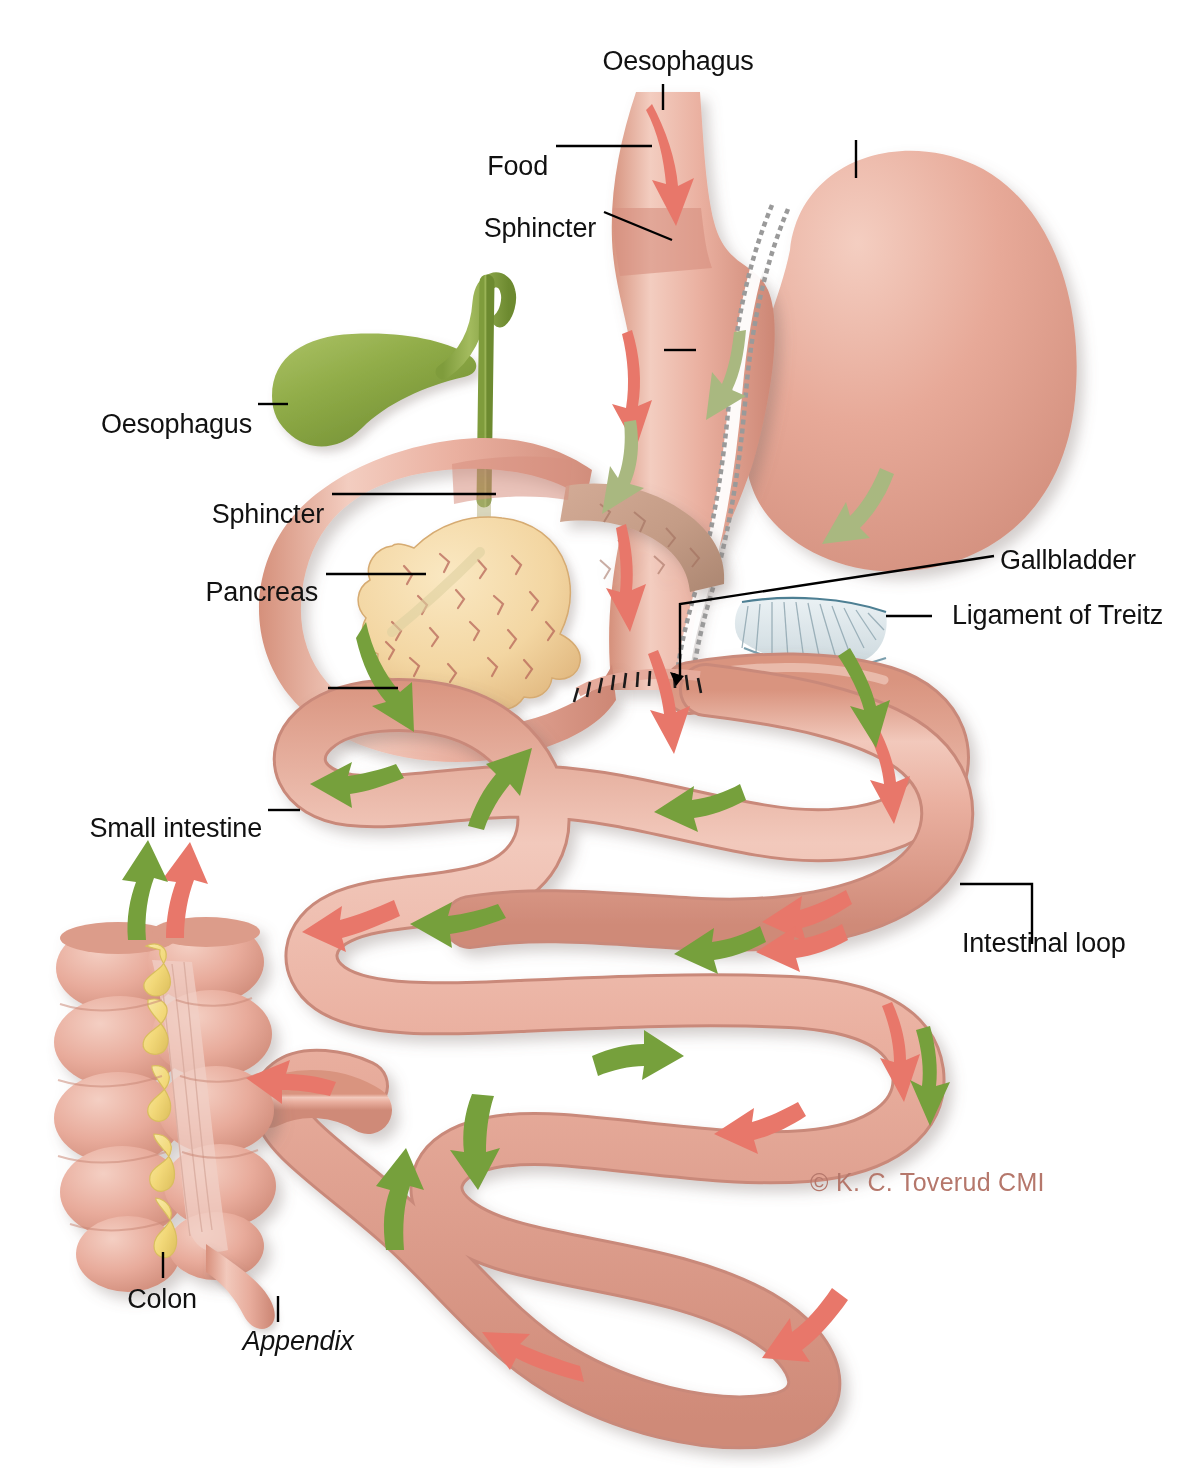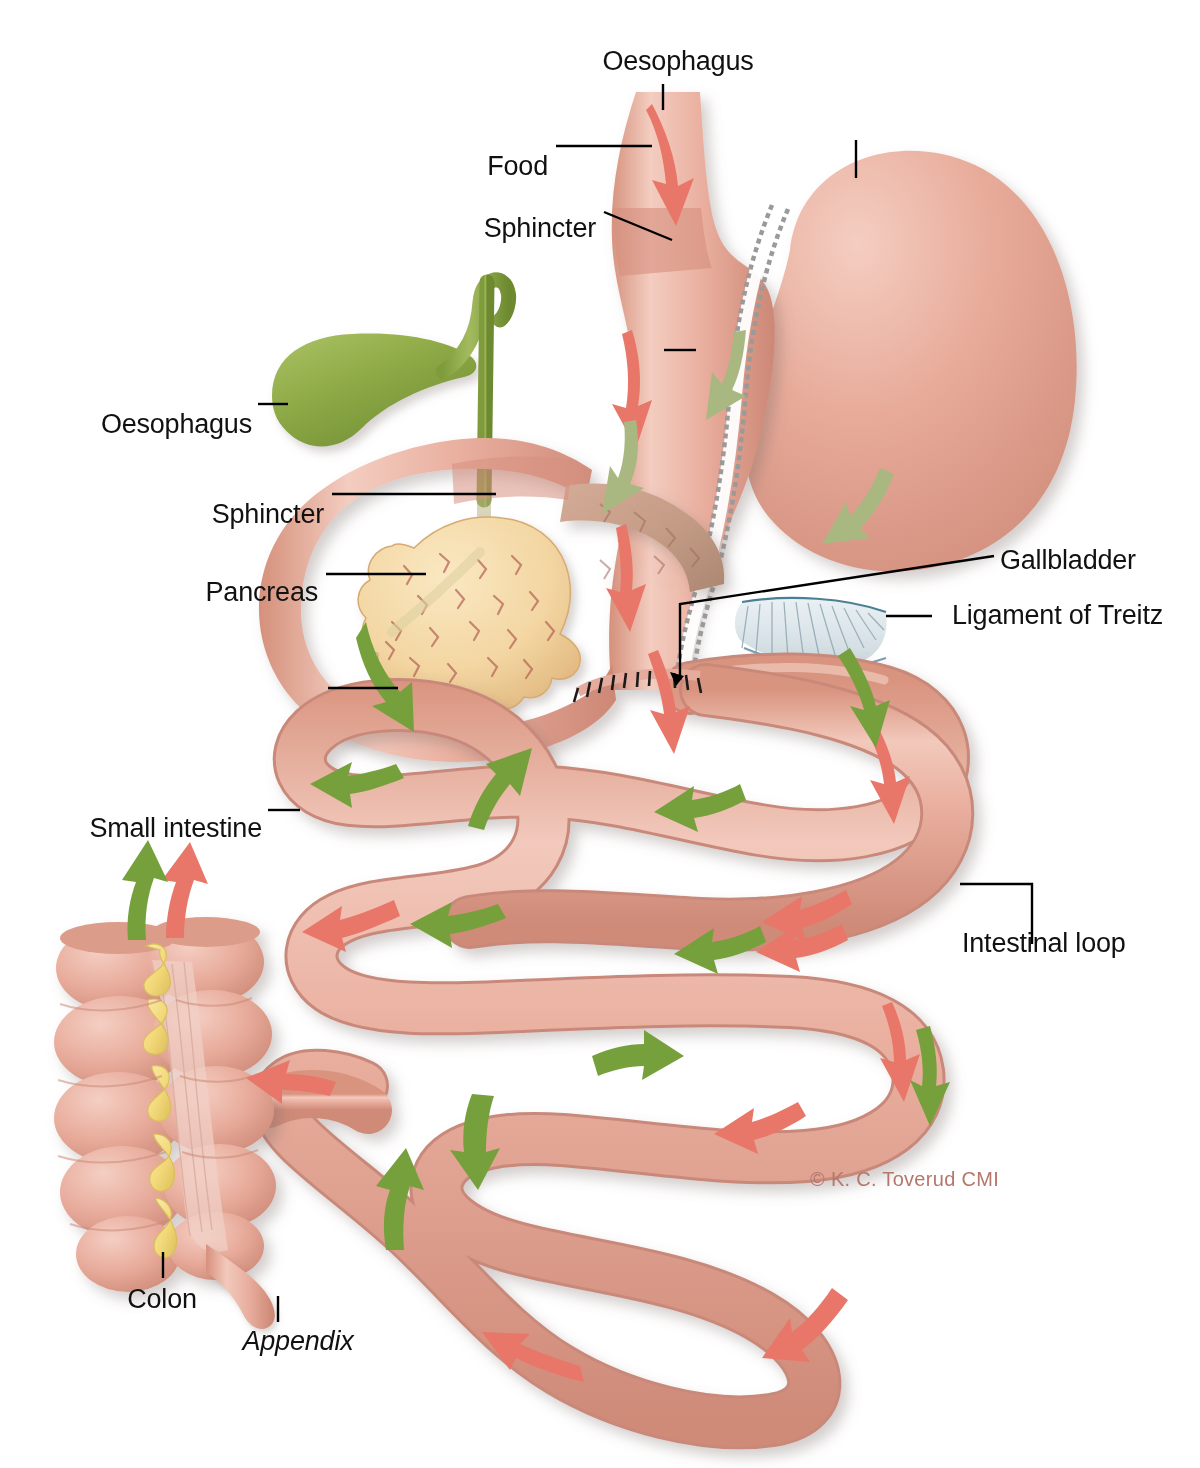--- a/index.html
+++ b/index.html
@@ -20,21 +20,21 @@
     line-height:1.12;
     white-space:pre;
     letter-spacing:-0.2px;
   }
   .lbl.r{text-align:right;margin-top:19px;}
   .lbl.c{text-align:center;}
   .lbl.l{text-align:left;}
   .credit{
     position:absolute;
     color:#b5776b;
-    font-size:20px;
+    font-size:25px;
     font-family:"Liberation Sans", sans-serif;
     white-space:pre;
     letter-spacing:0.3px;
   }
 </style>
 </head>
 <body>
 
 <div id="stage">
 

